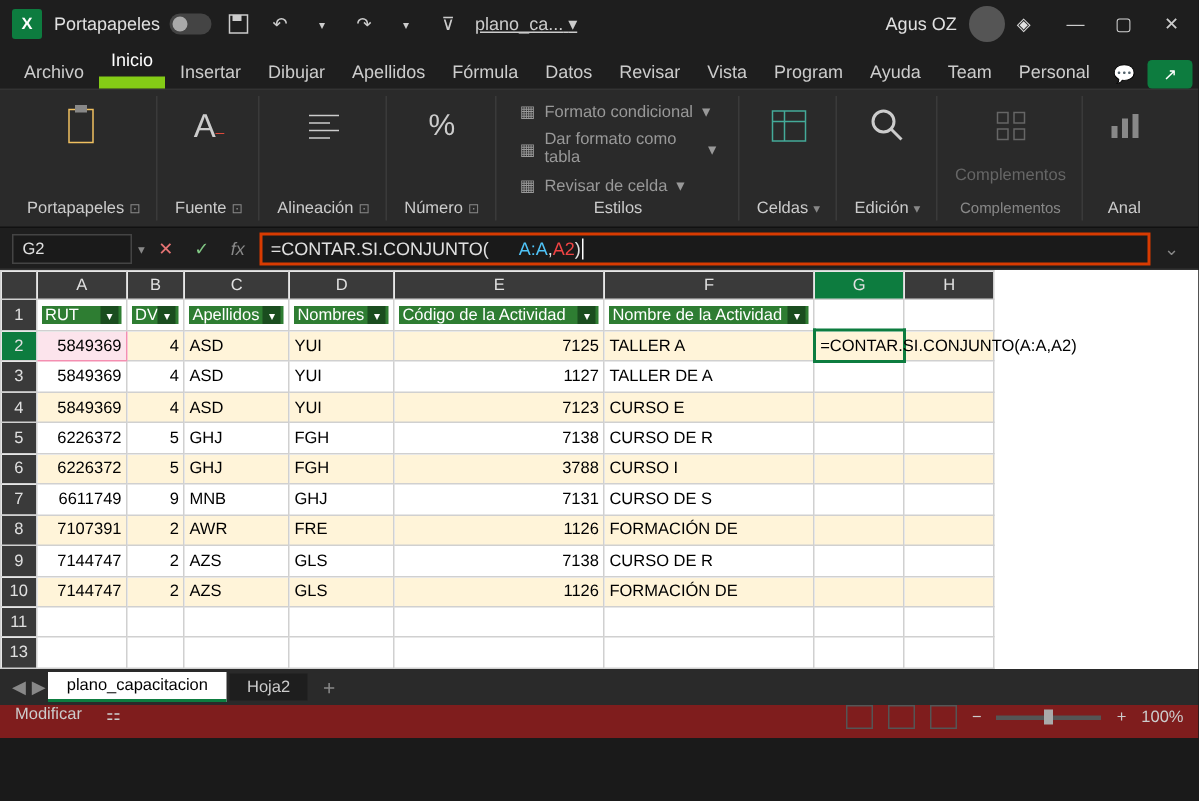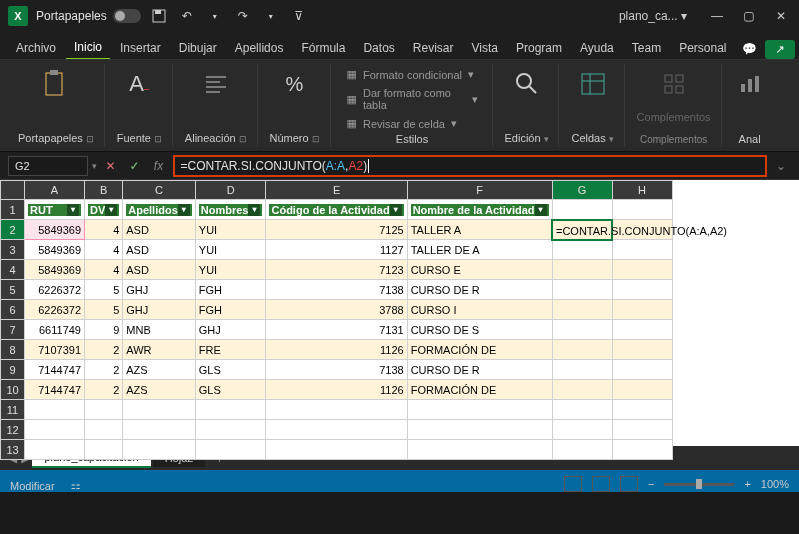--- a/index.html
+++ b/index.html
@@ -5,79 +5,79 @@
 * { margin: 0; padding: 0; box-sizing: border-box; font-family: 'Segoe UI', Arial, sans-serif; }
 body { background: #1a1a1a; width: 799px; height: 534px; overflow: hidden; color: #e0e0e0; font-size: 12px; }
 
 
 .titlebar { height: 32px; background: #1e1e1e; display: flex; align-items: center; padding: 0 8px; gap: 8px; }
 .excel-icon { width: 20px; height: 20px; background: #0d7c3f; border-radius: 2px; display: flex; align-items: center; justify-content: center; color: #fff; font-size: 11px; font-weight: bold; }
 .autosave { display: flex; align-items: center; gap: 6px; font-size: 12px; }
 .toggle { width: 28px; height: 14px; background: #444; border-radius: 8px; position: relative; }
 .toggle::after { content: ''; position: absolute; width: 10px; height: 10px; background: #aaa; border-radius: 50%; top: 2px; left: 2px; }
 .qat-icon { width: 20px; height: 20px; display: flex; align-items: center; justify-content: center; color: #ccc; }
-.filename { flex: 1; text-align: right; font-size: 12px; color: #ccc; }
+.filename { flex: 1; text-align: left; font-size: 12px; color: #ccc; text-decoration: underline; }
 .user-area { display: flex; align-items: center; gap: 8px; font-size: 12px; }
 .avatar { width: 24px; height: 24px; background: #555; border-radius: 50%; }
 .win-controls { display: flex; gap: 12px; margin-left: 12px; }
 .win-btn { width: 20px; height: 20px; display: flex; align-items: center; justify-content: center; color: #ccc; }
 
 
 .menubar { height: 28px; background: #1e1e1e; display: flex; align-items: flex-end; padding: 0 8px; gap: 2px; border-bottom: 1px solid #333; }
 .menu-item { padding: 4px 8px; font-size: 12px; color: #ccc; cursor: pointer; }
-.menu-item.active { border-bottom: 1px solid #84cc16; color: #fff; }
+.menu-item.active { border-bottom: 8px solid #84cc16; color: #fff; }
 .share-btn { margin-left: auto; background: #0d7c3f; padding: 3px 10px; border-radius: 3px; color: #fff; font-size: 11px; }
 .comment-btn{ padding:3px 6px; color:#ccc;}
 
 
 .ribbon { height: 92px; background: #2a2a2a; display: flex; padding: 4px 8px; gap: 2px; border-bottom: 1px solid #111; }
 .ribbon-group { display: flex; flex-direction: column; align-items: center; padding: 2px 10px; border-right: 1px solid #3a3a3a; justify-content: space-between; height: 100%; }
 .ribbon-group:last-child { border-right: none; }
 .rg-icon { width: 32px; height: 32px; display: flex; align-items: center; justify-content: center; margin-top: 2px; }
 .rg-label { font-size: 11px; color: #ccc; margin-top: auto; }
 .rg-drop { font-size: 9px; color: #888; }
 .estilos-list { display: flex; flex-direction: column; gap: 2px; font-size: 11px; color: #999; flex: 1; }
 .estilos-item { display: flex; align-items: center; gap: 6px; padding: 2px 4px; }
 
 
 .formula-bar { height: 28px; background: #1e1e1e; display: flex; align-items: center; padding: 0 8px; gap: 4px; border-bottom: 1px solid #333; }
 .name-box { width: 80px; height: 20px; background: #1a1a1a; border: 1px solid #444; padding: 0 6px; font-size: 11px; display: flex; align-items: center; }
 .fb-btn { width: 20px; height: 20px; display: flex; align-items: center; justify-content: center; color: #888; font-size: 12px; }
 .formula-input { flex: 1; height: 22px; background: #1a1a1a; border: 2px solid #d83b01; padding: 0 6px; font-size: 12px; display: flex; align-items: center; font-family: Consolas, monospace; }
 .formula-input .fn { color: #e0e0e0; }
-.formula-input .ref1 { color: #4fc3f7; }
+.formula-input .ref1 { color: #4fc3f7; margin-left: 20px; }
 .formula-input .ref2 { color: #ef4444; }
 .formula-dd { width: 20px; color: #888; text-align: center; }
 
 
 .sheet-area { height: 266px; background: #fff; display: flex; position: relative; }
 .sheet { border-collapse: collapse; table-layout: fixed; }
 .sheet th, .sheet td { border: 1px solid #d0d0d0; font-size: 11px; height: 20px; padding: 0 3px; text-align: left; white-space: nowrap; overflow: hidden; }
 .sheet th { background: #3a3a3a; color: #e0e0e0; text-align: center; font-weight: normal; height: 19px; }
 .sheet th.rowh { width: 24px; background: #3a3a3a; color: #e0e0e0; text-align: center; }
 .sheet th.sel-col { background: #0d7c3f; }
 .sheet th.sel-row { background: #0d7c3f; }
 .sheet td { background: #fff; color: #000; }
 .sheet .num { text-align: right; }
-.hdr-cell { background: #2e7d32 !important; color: #fff !important; font-weight: bold; display: flex; align-items: center; justify-content: space-between; padding: 0 2px; }
+.hdr-cell { background: #2e7d32 !important; color: #fff !important; font-weight: normal; display: flex; align-items: center; justify-content: space-between; padding: 0 2px; }
 .filter-btn { width: 12px; height: 12px; background: #1a4d1f; display: inline-flex; align-items: center; justify-content: center; font-size: 8px; }
 .row-odd td { background: #fff4d9; }
 .cell-a2 { background: #fce4ec !important; border: 1px solid #f48fb1 !important; }
 .cell-g2 { border: 2px solid #0d7c3f !important; position: relative; }
 .overflow-formula { position: absolute; left: 0; top: 0; white-space: nowrap; color: #000; font-size: 11px; padding: 1px 3px; line-height: 19px; }
 
 
 .sheet-tabs { height: 24px; background: #2a2a2a; display: flex; align-items: center; padding: 0 8px; gap: 2px; }
 .nav-arrows { display: flex; gap: 4px; color: #888; font-size: 12px; }
 .tab { padding: 3px 12px; background: #1e1e1e; color: #ccc; font-size: 11px; cursor: pointer; }
 .tab.active { background: #fff; color: #000; border-bottom: 2px solid #0d7c3f; }
 .add-tab { padding: 2px 8px; color: #888; font-size: 14px; }
 
 
-.statusbar { height: 22px; background: #0369a1; display: flex; align-items: flex-end; padding: 0 10px; font-size: 11px; color: #ccc; gap: 16px; }
+.statusbar { height: 22px; background: #7f1d1d; display: flex; align-items: flex-start; padding: 0 10px; font-size: 11px; color: #ccc; gap: 16px; }
 .status-right { margin-left: auto; display: flex; align-items: center; gap: 10px; }
 .view-btn { width: 18px; height: 16px; border: 1px solid #555; }
 .zoom-slider { width: 70px; height: 3px; background: #555; position: relative; }
 .zoom-slider::after { content:''; position: absolute; width: 6px; height: 10px; background: #aaa; top: -4px; left: 32px; }
 
 svg { display: block; }
 </style>
 </head>
 <body>
 
@@ -94,20 +94,25 @@
       </svg>
     </div>
   <div class="qat-icon">↶</div>
   <div class="qat-icon" style="font-size:8px">▾</div>
   <div class="qat-icon">↷</div>
   <div class="qat-icon" style="font-size:8px">▾</div>
   <div class="qat-icon">⊽</div>
   <div class="filename">
     <span>plano_ca...</span>
     <span>▾</span>
+  </div>
+  <div class="user-area">
+    <span>Agus OZ</span>
+    <div class="avatar"></div>
+    <span>◈</span>
   </div>
   <div class="win-controls">
     <div class="win-btn">—</div>
     <div class="win-btn">▢</div>
     <div class="win-btn">✕</div>
   </div>
 </div>
 
 <div class="menubar">
   <div class="menu-item">Archivo</div>
@@ -159,36 +164,36 @@
   <div class="ribbon-group" style="width:160px">
     <div class="estilos-list">
       <div class="estilos-item"><span>▦</span><span>Formato condicional</span> ▾</div>
       <div class="estilos-item"><span>▦</span><span>Dar formato como tabla</span> ▾</div>
       <div class="estilos-item"><span>▦</span><span>Revisar de celda</span> ▾</div>
     </div>
     <span class="rg-label">Estilos</span>
   </div>
   <div class="ribbon-group">
     <div class="rg-icon">
-        <svg width="26" height="26" viewBox="0 0 26 26">
-          <circle cx="10" cy="10" r="7" fill="none" stroke="#ccc" stroke-width="2"></circle>
-          <line x1="15" y1="15" x2="22" y2="22" stroke="#ccc" stroke-width="2"></line>
-        </svg>
-      </div>
-    <div><span class="rg-label">Edición</span> <span class="rg-drop">▾</span></div>
-  </div>
-  <div class="ribbon-group">
-    <div class="rg-icon">
         <svg width="26" height="24" viewBox="0 0 26 24">
           <rect x="2" y="2" width="22" height="20" fill="none" stroke="#4a9"></rect>
           <line x1="2" y1="9" x2="24" y2="9" stroke="#4a9"></line>
           <line x1="10" y1="2" x2="10" y2="22" stroke="#4a9"></line>
         </svg>
       </div>
     <div><span class="rg-label">Celdas</span> <span class="rg-drop">▾</span></div>
+  </div>
+  <div class="ribbon-group">
+    <div class="rg-icon">
+        <svg width="26" height="26" viewBox="0 0 26 26">
+          <circle cx="10" cy="10" r="7" fill="none" stroke="#ccc" stroke-width="2"></circle>
+          <line x1="15" y1="15" x2="22" y2="22" stroke="#ccc" stroke-width="2"></line>
+        </svg>
+      </div>
+    <div><span class="rg-label">Edición</span> <span class="rg-drop">▾</span></div>
   </div>
   <div class="ribbon-group">
     <div class="rg-icon" style="color:#666">
         <svg width="24" height="24" viewBox="0 0 24 24">
           <rect x="3" y="3" width="7" height="7" fill="none" stroke="#666"></rect>
           <rect x="14" y="3" width="7" height="7" fill="none" stroke="#666"></rect>
           <rect x="3" y="14" width="7" height="7" fill="none" stroke="#666"></rect>
           <rect x="14" y="14" width="7" height="7" fill="none" stroke="#666"></rect>
         </svg>
       </div>
@@ -367,31 +372,20 @@
           <td></td>
           <td></td>
           <td></td>
           <td></td>
           <td></td>
           <td></td>
           <td></td>
           <td></td>
         </tr>
         <tr>
-          <th class="rowh">12</th>
-          <td></td>
-          <td></td>
-          <td></td>
-          <td></td>
-          <td></td>
-          <td></td>
-          <td></td>
-          <td></td>
-        </tr>
-        <tr>
           <th class="rowh">13</th>
           <td></td>
           <td></td>
           <td></td>
           <td></td>
           <td></td>
           <td></td>
           <td></td>
           <td></td>
         </tr>

